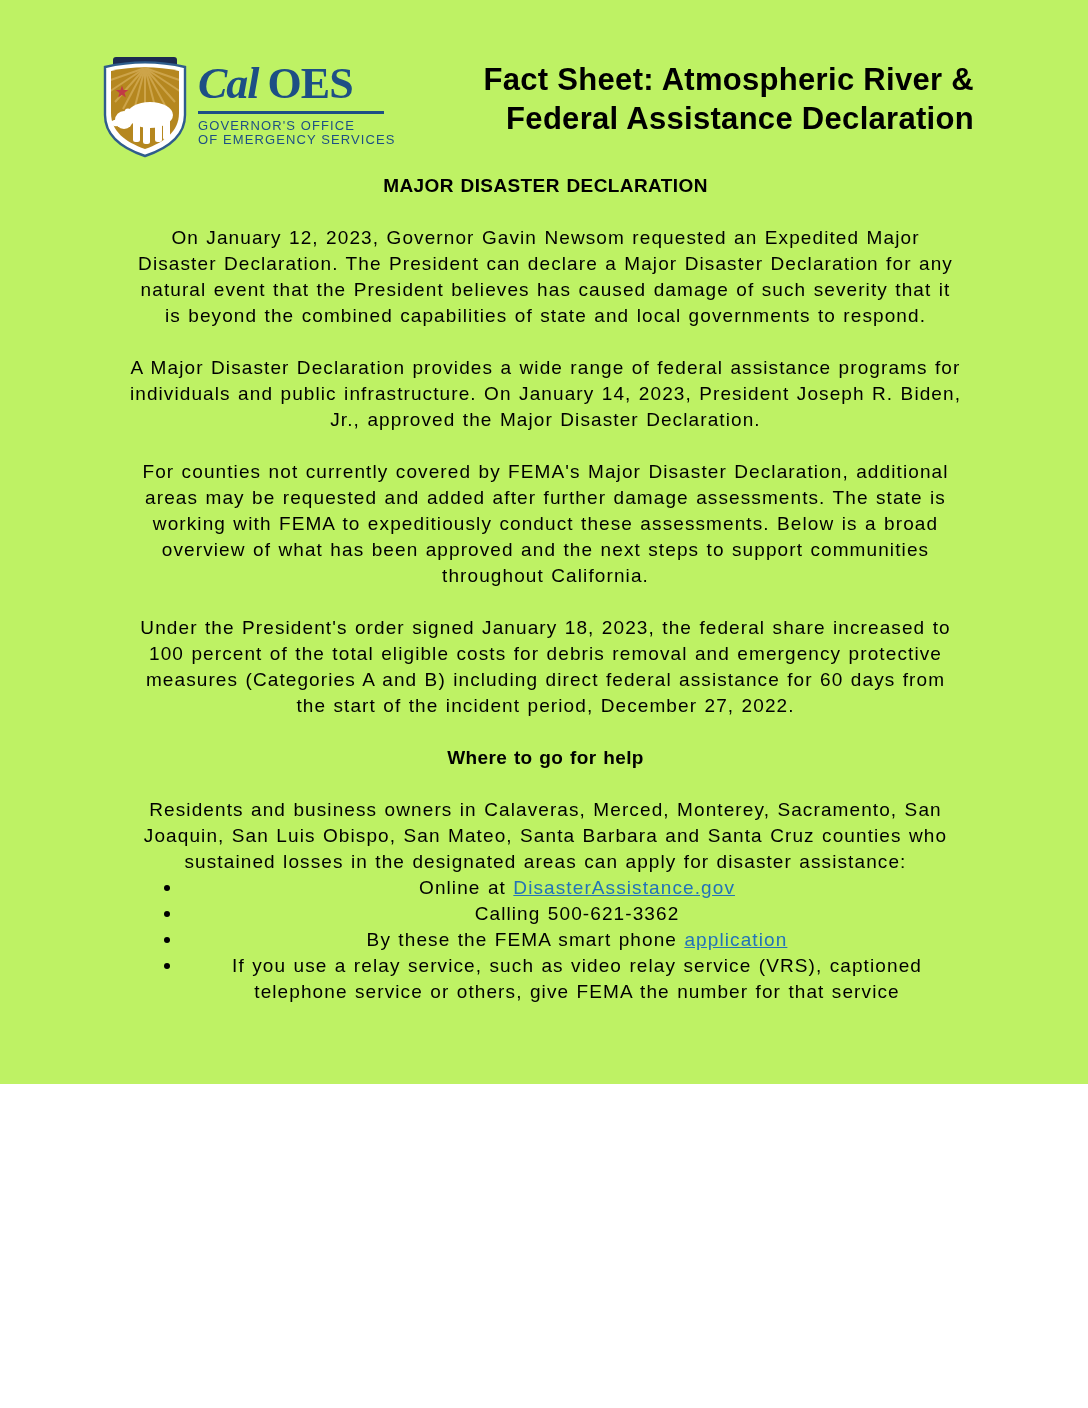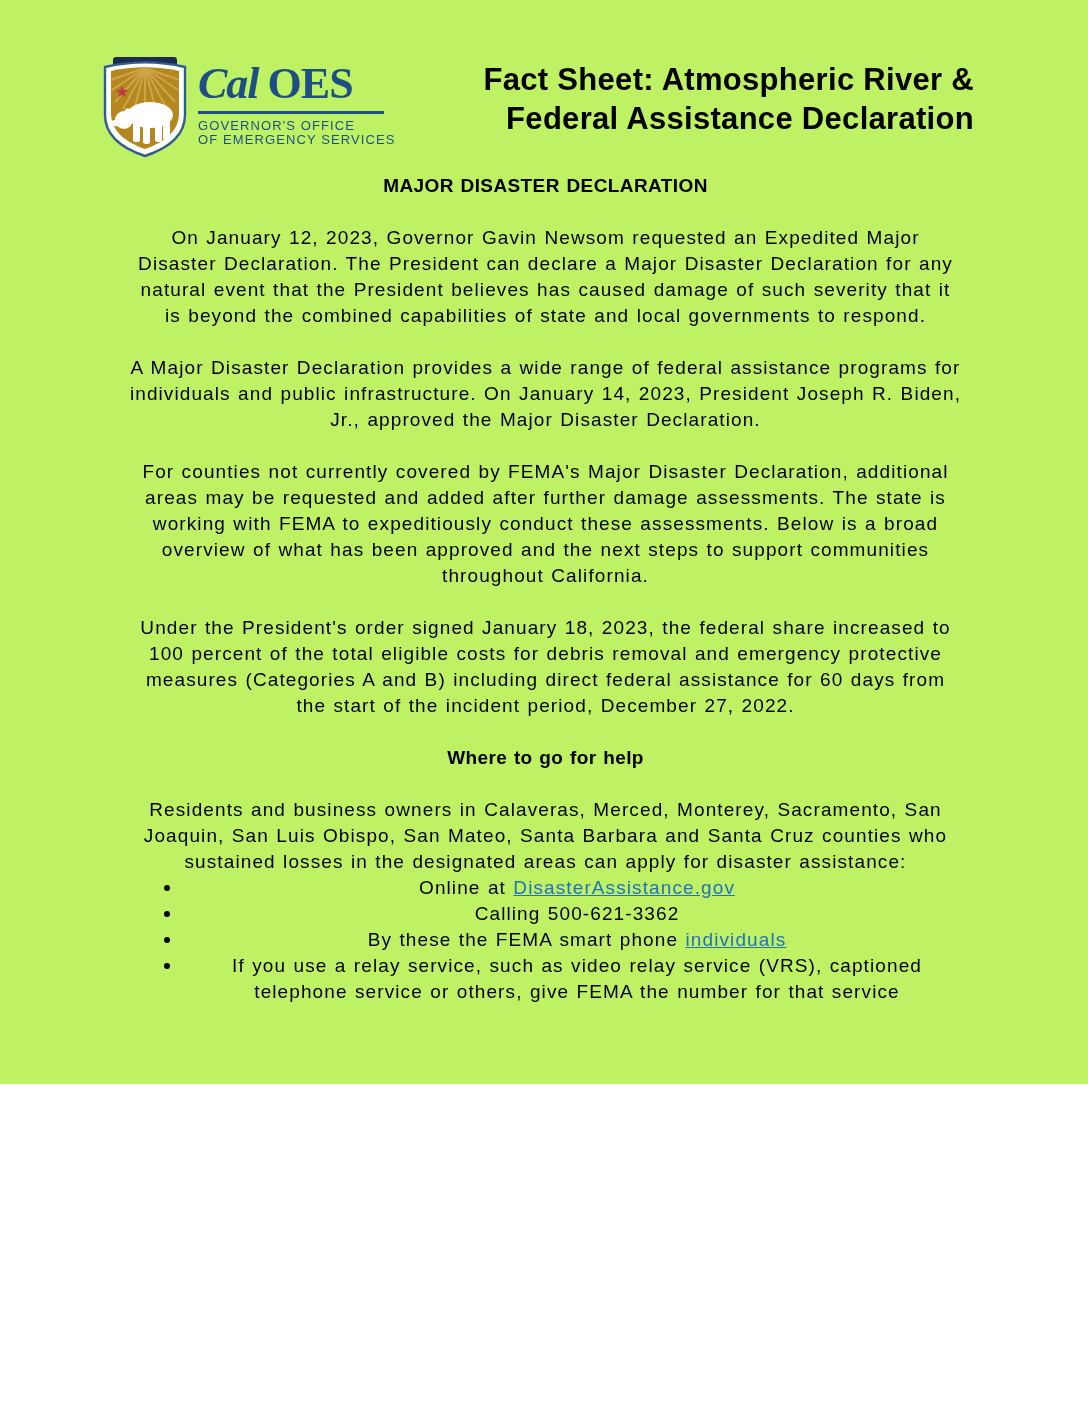--- a/index.html
+++ b/index.html
@@ -187,21 +187,21 @@
     <p data-bind="content.para5">Residents and business owners in Calaveras, Merced, Monterey, Sacramento, San Joaquin, San Luis Obispo, San Mateo, Santa Barbara and Santa Cruz counties who sustained losses in the designated areas can apply for disaster assistance:</p>
 
     <ul class="bullet-list">
       <li>
         <span class="dot"></span><span data-bind="content.bullets.0.pre">Online at </span><a class="doc-link" href="#" data-bind="content.bullets.0.link">DisasterAssistance.gov</a>
       </li>
       <li>
         <span class="dot"></span><span data-bind="content.bullets.1.pre">Calling 500-621-3362</span>
       </li>
       <li>
-        <span class="dot"></span><span data-bind="content.bullets.2.pre">By these the FEMA smart phone </span><a class="doc-link" href="#" data-bind="content.bullets.2.link">individuals</a>
+        <span class="dot"></span><span data-bind="content.bullets.2.pre">By these the FEMA smart phone </span><a class="doc-link" href="#" data-bind="content.bullets.2.link">application</a>
       </li>
       <li>
         <span class="dot"></span><span data-bind="content.bullets.3.pre">If you use a relay service, such as video relay service (VRS), captioned telephone service or others, give FEMA the number for that service</span>
       </li>
     </ul>
   </div>
 
   <div class="footer" data-bind="footer.as_of">As of 1/31/23 @ 1500</div>
 
 </div>

